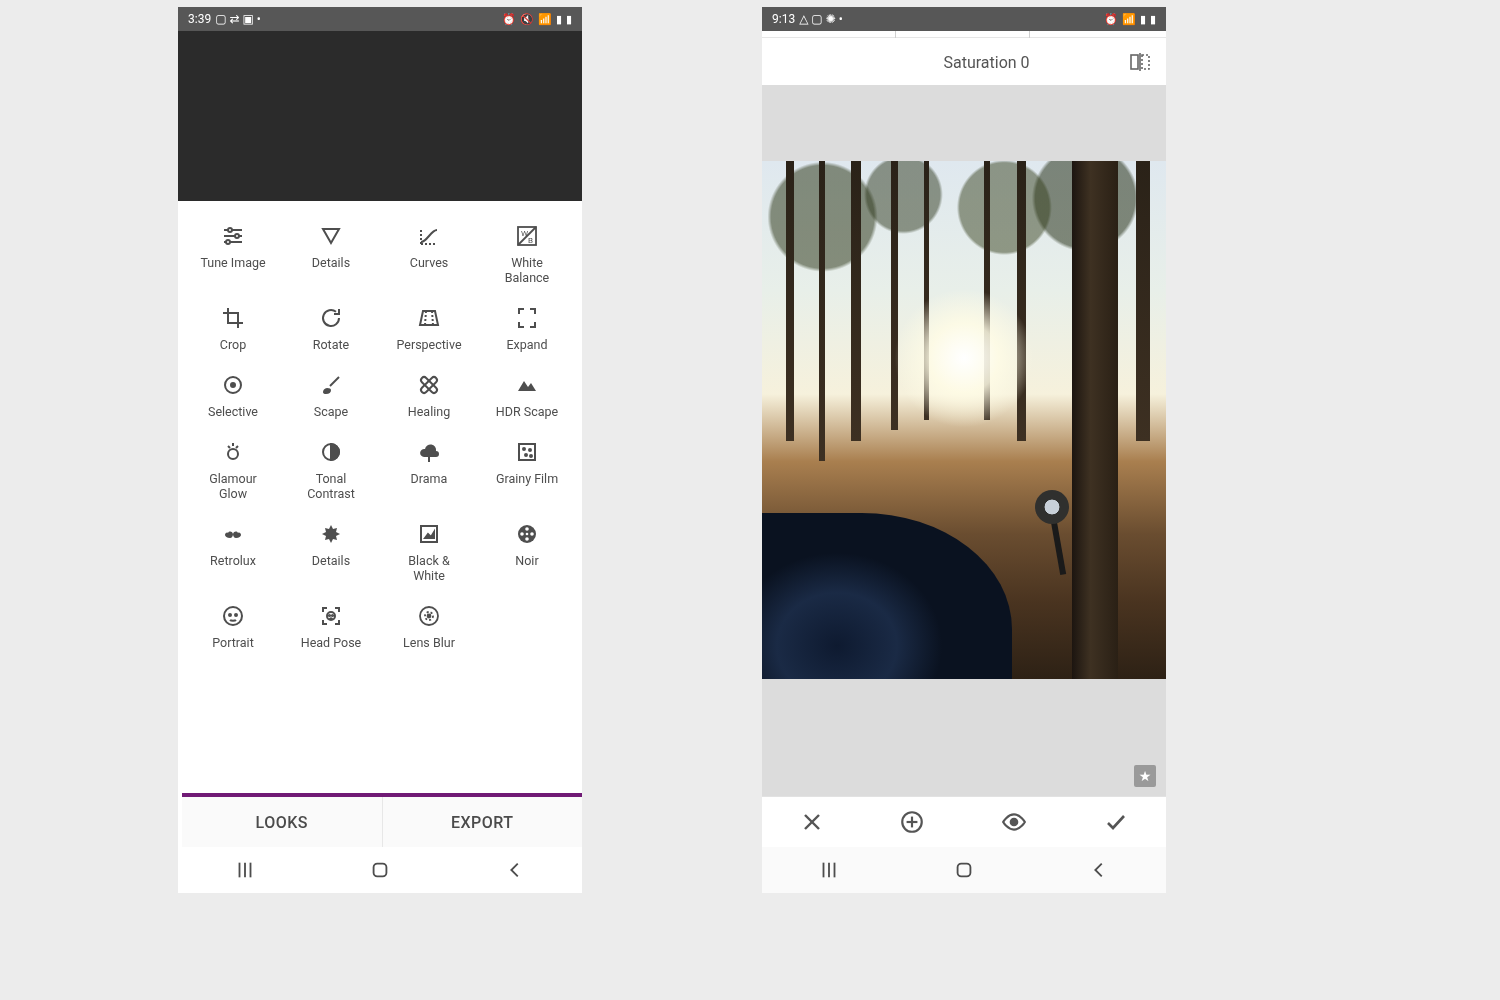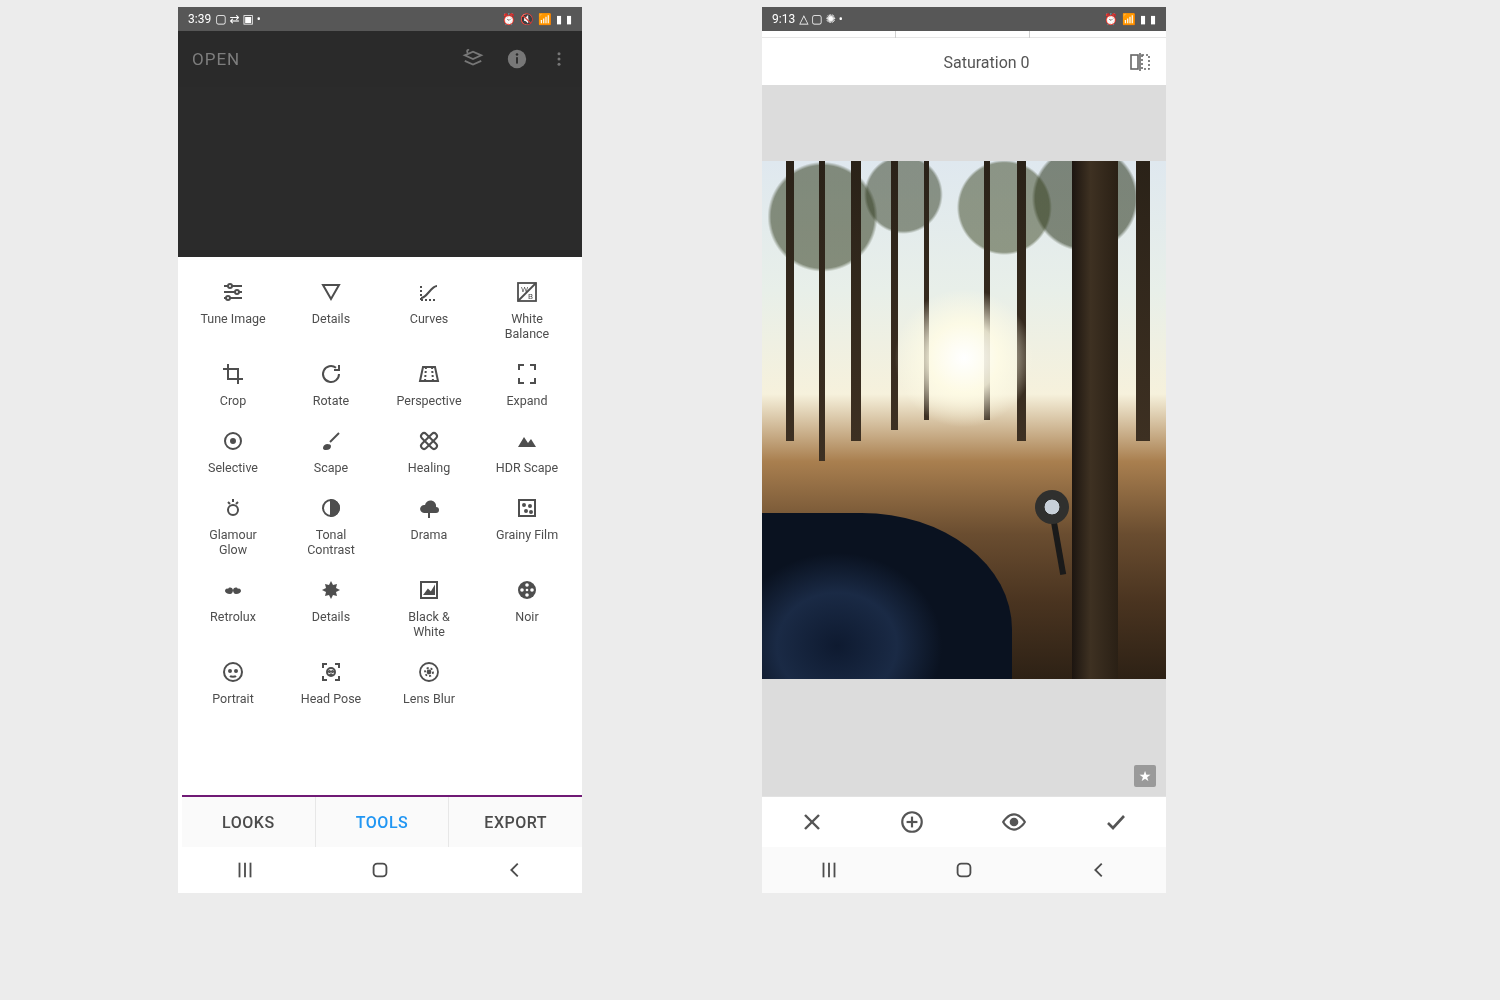--- a/index.html
+++ b/index.html
@@ -20,21 +20,21 @@
   
   .dark-area{height:170px;background:#2b2b2b;}
 
   
   .tool-grid{display:grid;grid-template-columns:repeat(4,1fr);padding:18px 6px 0 6px;row-gap:12px;}
   .tool{display:flex;flex-direction:column;align-items:center;gap:6px;padding:4px 2px;cursor:pointer;}
   .tool .ic{width:26px;height:26px;color:#4e4e4e;display:flex;align-items:center;justify-content:center;}
   .tool .lbl{font-size:12.5px;color:#4e4e4e;text-align:center;line-height:1.2;max-width:80px;}
 
   
-  .bottom-tabs{position:absolute;bottom:46px;left:4px;right:0;height:50px;border-top:2px solid #701a75;background:#fafafa;display:flex;}
+  .bottom-tabs{position:absolute;bottom:46px;left:4px;right:0;height:50px;border-top:4px solid #701a75;background:#fafafa;display:flex;}
   .bottom-tabs .tab{flex:1;display:flex;align-items:center;justify-content:center;font-size:16px;font-weight:500;letter-spacing:0.5px;color:#4b4b4b;border-right:1px solid #e7e7e7;}
   .bottom-tabs .tab:last-child{border-right:none;}
   .bottom-tabs .tab.active{color:#2196f3;}
 
   
   .navbar{position:absolute;bottom:0;left:0;right:0;height:46px;background:#fff;display:flex;align-items:center;justify-content:space-around;color:#4d4d4d;}
   .navbar.light{background:#fafafa;}
 
   
   .right-top-strip{height:6px;background:#fff;border-bottom:1px solid #e6e6e6;position:relative;}
@@ -81,45 +81,20 @@
     </div>
     <div class="status-right">
       <span>⏰</span>
       <span>🔇</span>
       <span>📶</span>
       <span>▮</span>
       <span>▮</span>
     </div>
   </div>
 
-  <div class="dim-header">
-    <div class="title">OPEN</div>
-    <div class="hicons">
-      <span>
-        <svg width="22" height="22" viewBox="0 0 24 24" fill="none" stroke="#777" stroke-width="2">
-              <path d="M3 8l9-4 9 4-9 4-9-4zM3 14l9 4 9-4"></path>
-              <path d="M6 5c-1-2 0-3 1-3" stroke-linecap="round"></path>
-            </svg>
-      </span>
-      <span>
-        <svg width="22" height="22" viewBox="0 0 24 24" fill="#777">
-              <circle cx="12" cy="12" r="10"></circle>
-              <rect x="11" y="10" width="2" height="7" fill="#2a2a2a"></rect>
-              <circle cx="12" cy="7" r="1.4" fill="#2a2a2a"></circle>
-            </svg>
-      </span>
-      <span>
-        <svg width="18" height="22" viewBox="0 0 24 24" fill="#777">
-              <circle cx="12" cy="5" r="2"></circle>
-              <circle cx="12" cy="12" r="2"></circle>
-              <circle cx="12" cy="19" r="2"></circle>
-            </svg>
-      </span>
-    </div>
-  </div>
 
   <div class="dark-area"></div>
 
   <div class="tool-grid" id="tool-grid">
         <div class="tool">
           <div class="ic">
             <svg width="24" height="24" viewBox="0 0 24 24" stroke="#4e4e4e" stroke-width="2" fill="none">
               <line x1="3" y1="6" x2="21" y2="6"></line>
               <line x1="3" y1="12" x2="21" y2="12"></line>
               <line x1="3" y1="18" x2="21" y2="18"></line>
@@ -340,21 +315,20 @@
               <circle cx="12" cy="12" r="4" stroke-dasharray="2 2"></circle>
               <circle cx="12" cy="12" r="1.5" fill="#4e4e4e"></circle>
             </svg>
           </div>
           <div class="lbl">Lens Blur</div>
         </div>
       </div>
 
   <div class="bottom-tabs">
     <div class="tab">LOOKS</div>
-    <div class="tab active">TOOLS</div>
     <div class="tab">EXPORT</div>
   </div>
 
   <div class="navbar">
     <span>
           <svg width="24" height="22" viewBox="0 0 24 24" stroke="#4d4d4d" stroke-width="2">
             <line x1="6" y1="4" x2="6" y2="20"></line>
             <line x1="12" y1="4" x2="12" y2="20"></line>
             <line x1="18" y1="4" x2="18" y2="20"></line>
           </svg>

